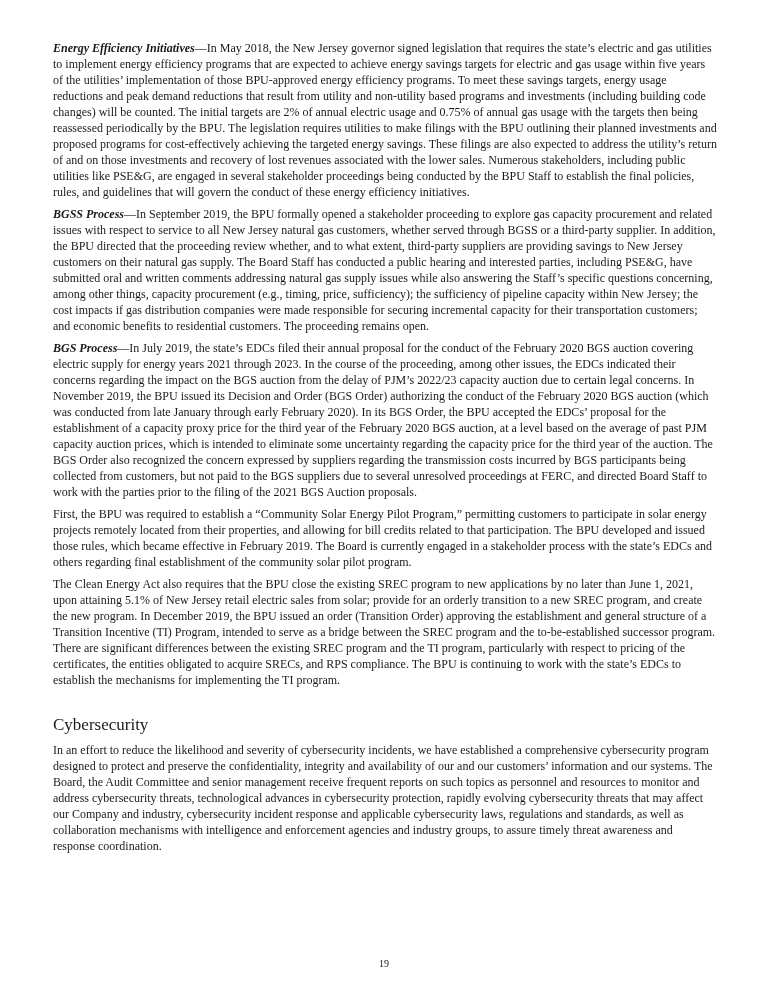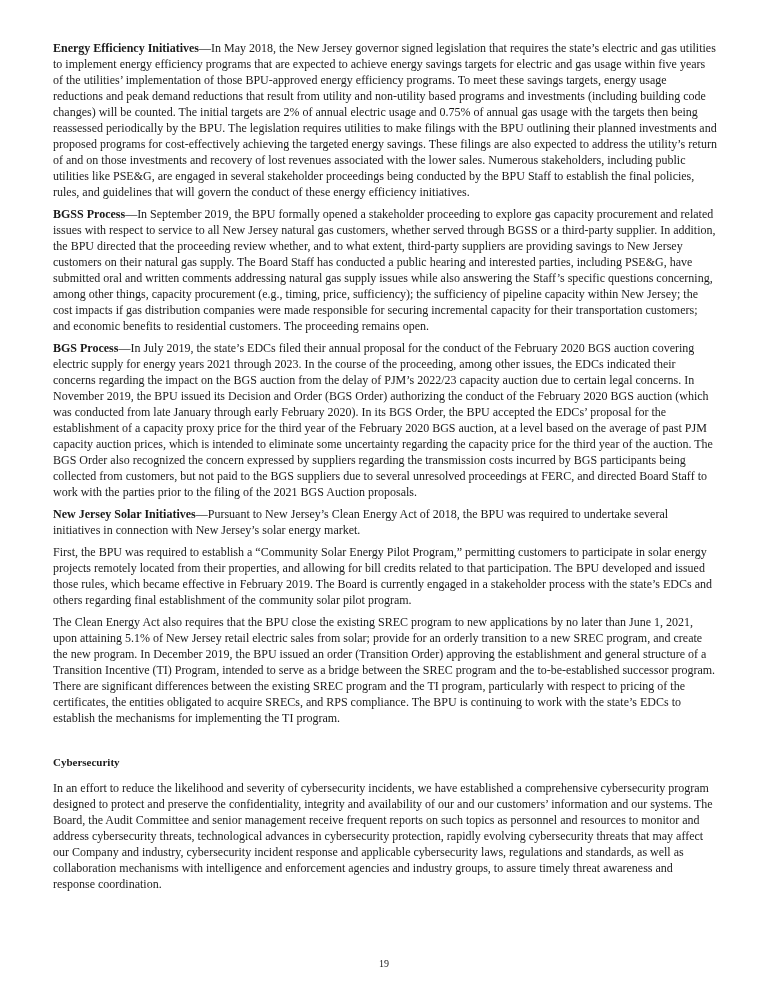--- a/index.html
+++ b/index.html
@@ -20,25 +20,26 @@
     font-size: 12px;
     line-height: 16px;
     text-align: left;
   }
   p.para {
     margin: 0 0 6px 0;
     padding: 0;
   }
   .lead {
     font-weight: bold;
+    font-style: italic;
   }
   h2.section-heading {
-    font-size: 11px;
+    font-size: 17px;
     line-height: 17px;
-    font-weight: bold;
+    font-weight: normal;
     margin: 28px 0 9px 0;
     padding: 0;
   }
   .page-number {
     position: absolute;
     top: 956px;
     left: 0;
     width: 768px;
     text-align: center;
     font-size: 10px;
@@ -49,21 +50,20 @@
 <body>
 
 <div class="content">
 
   <p class="para"><span class="lead">Energy Efficiency Initiatives</span><span>—In May 2018, the New Jersey governor signed legislation that requires the state’s electric and gas utilities to implement energy efficiency programs that are expected to achieve energy savings targets for electric and gas usage within five years of the utilities’ implementation of those BPU-approved energy efficiency programs. To meet these savings targets, energy usage reductions and peak demand reductions that result from utility and non-utility based programs and investments (including building code changes) will be counted. The initial targets are 2% of annual electric usage and 0.75% of annual gas usage with the targets then being reassessed periodically by the BPU. The legislation requires utilities to make filings with the BPU outlining their planned investments and proposed programs for cost-effectively achieving the targeted energy savings. These filings are also expected to address the utility’s return of and on those investments and recovery of lost revenues associated with the lower sales. Numerous stakeholders, including public utilities like PSE&amp;G, are engaged in several stakeholder proceedings being conducted by the BPU Staff to establish the final policies, rules, and guidelines that will govern the conduct of these energy efficiency initiatives.</span></p>
 
   <p class="para"><span class="lead">BGSS Process</span><span>—In September 2019, the BPU formally opened a stakeholder proceeding to explore gas capacity procurement and related issues with respect to service to all New Jersey natural gas customers, whether served through BGSS or a third-party supplier. In addition, the BPU directed that the proceeding review whether, and to what extent, third-party suppliers are providing savings to New Jersey customers on their natural gas supply. The Board Staff has conducted a public hearing and interested parties, including PSE&amp;G, have submitted oral and written comments addressing natural gas supply issues while also answering the Staff’s specific questions concerning, among other things, capacity procurement (e.g., timing, price, sufficiency); the sufficiency of pipeline capacity within New Jersey; the cost impacts if gas distribution companies were made responsible for securing incremental capacity for their transportation customers; and economic benefits to residential customers. The proceeding remains open.</span></p>
 
   <p class="para"><span class="lead">BGS Process</span><span>—In July 2019, the state’s EDCs filed their annual proposal for the conduct of the February 2020 BGS auction covering electric supply for energy years 2021 through 2023. In the course of the proceeding, among other issues, the EDCs indicated their concerns regarding the impact on the BGS auction from the delay of PJM’s 2022/23 capacity auction due to certain legal concerns. In November 2019, the BPU issued its Decision and Order (BGS Order) authorizing the conduct of the February 2020 BGS auction (which was conducted from late January through early February 2020). In its BGS Order, the BPU accepted the EDCs’ proposal for the establishment of a capacity proxy price for the third year of the February 2020 BGS auction, at a level based on the average of past PJM capacity auction prices, which is intended to eliminate some uncertainty regarding the capacity price for the third year of the auction. The BGS Order also recognized the concern expressed by suppliers regarding the transmission costs incurred by BGS participants being collected from customers, but not paid to the BGS suppliers due to several unresolved proceedings at FERC, and directed Board Staff to work with the parties prior to the filing of the 2021 BGS Auction proposals.</span></p>
 
-  <p class="para"><span class="lead">New Jersey Solar Initiatives</span><span>—Pursuant to New Jersey’s Clean Energy Act of 2018, the BPU was required to undertake several initiatives in connection with New Jersey’s solar energy market.</span></p>
 
   <p class="para"><span>First, the BPU was required to establish a “Community Solar Energy Pilot Program,” permitting customers to participate in solar energy projects remotely located from their properties, and allowing for bill credits related to that participation. The BPU developed and issued those rules, which became effective in February 2019.  The Board is currently engaged in a stakeholder process with the state’s EDCs and others regarding final establishment of the community solar pilot program.</span></p>
 
   <p class="para"><span>The Clean Energy Act also requires that the BPU close the existing SREC program to new applications by no later than June 1, 2021, upon attaining 5.1% of New Jersey retail electric sales from solar; provide for an orderly transition to a new SREC program, and create the new program. In December 2019, the BPU issued an order (Transition Order) approving the establishment and general structure of a Transition Incentive (TI) Program, intended to serve as a bridge between the SREC program and the to-be-established successor program. There are significant differences between the existing SREC program and the TI program, particularly with respect to pricing of the certificates, the entities obligated to acquire SRECs, and RPS compliance. The BPU is continuing to work with the state’s EDCs to establish the mechanisms for implementing the TI program.</span></p>
 
   <h2 class="section-heading">Cybersecurity</h2>
 
   <p class="para"><span>In an effort to reduce the likelihood and severity of cybersecurity incidents, we have established a comprehensive cybersecurity program designed to protect and preserve the confidentiality, integrity and availability of our and our customers’ information and our systems. The Board, the Audit Committee and senior management receive frequent reports on such topics as personnel and resources to monitor and address cybersecurity threats, technological advances in cybersecurity protection, rapidly evolving cybersecurity threats that may affect our Company and industry, cybersecurity incident response and applicable cybersecurity laws, regulations and standards, as well as collaboration mechanisms with intelligence and enforcement agencies and industry groups, to assure timely threat awareness and response coordination.</span></p>
 
 </div>

